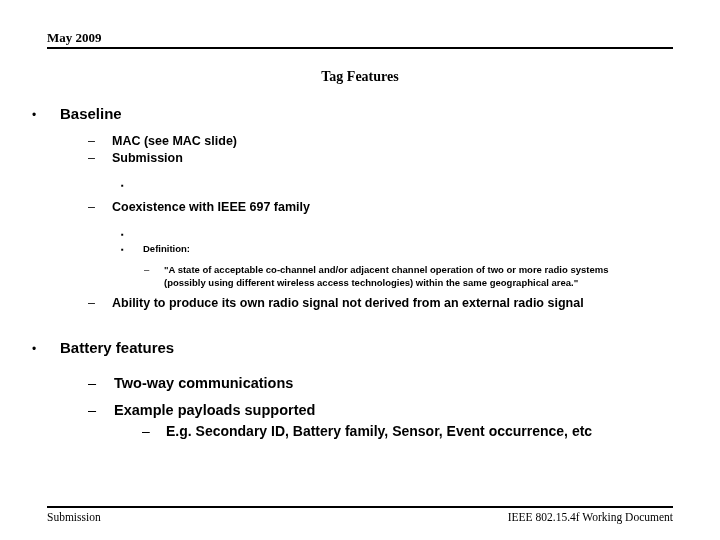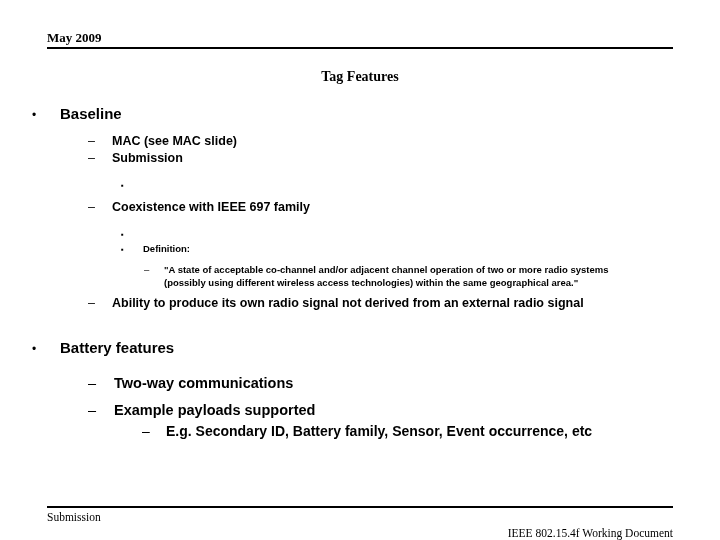--- a/index.html
+++ b/index.html
@@ -136,21 +136,21 @@
     border-top: 2px solid #000000;
     padding-top: 2px;
     display: flex;
     justify-content: space-between;
     align-items: flex-start;
     font-family: "Liberation Serif", serif;
     font-size: 11.5px;
     line-height: 14px;
   }
   .footer .left  { white-space: nowrap; }
-  .footer .right { white-space: nowrap; margin-top: 16px; }
+  .footer .right { white-space: nowrap; }
 </style>
 </head>
 <body>
 
 <div class="slide">
 
   <div class="header">
     <span class="left">May 2009</span>
   </div>
 

